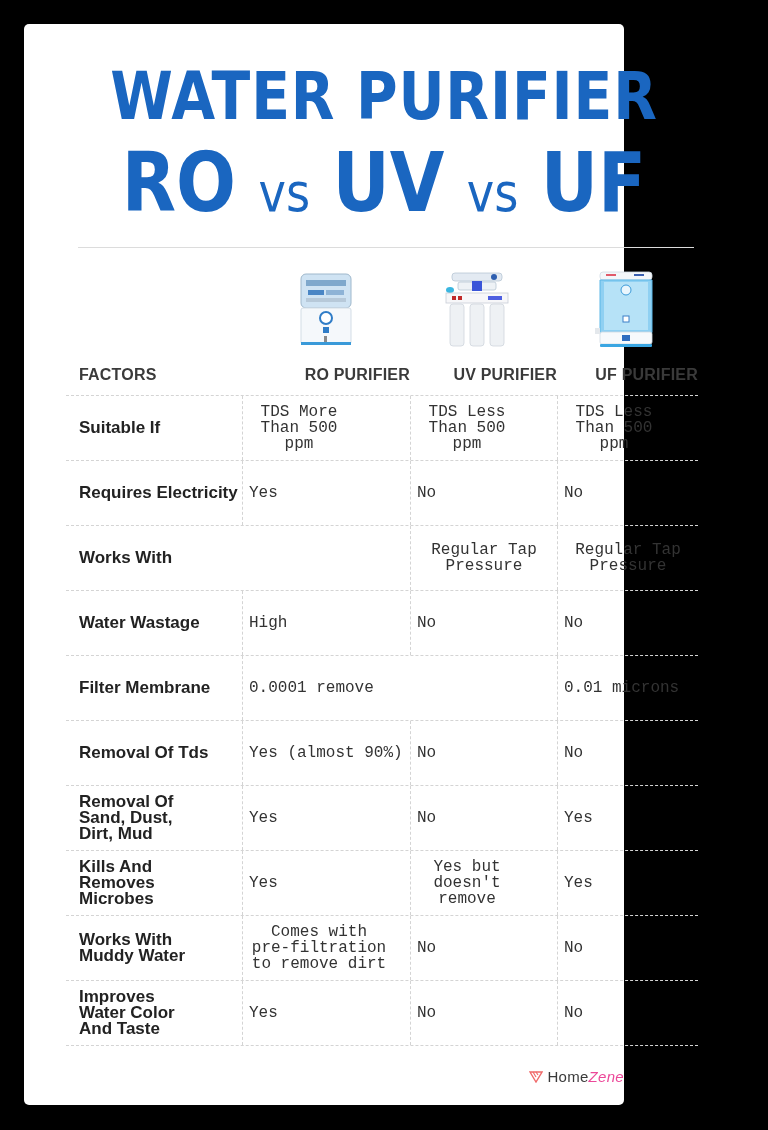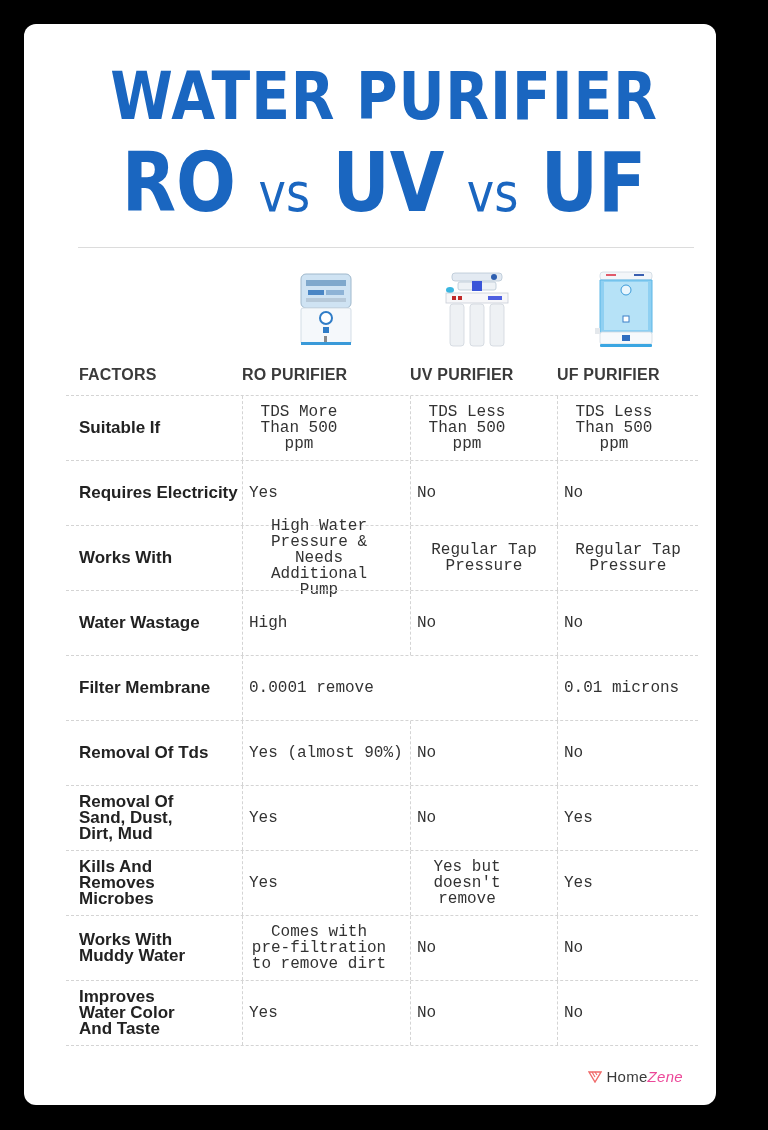--- a/index.html
+++ b/index.html
@@ -11,24 +11,24 @@
       width: 768px;
       height: 1130px;
       position: relative;
       overflow: hidden;
       font-family: "Liberation Sans", sans-serif;
     }
     .card {
       position: absolute;
       left: 24px;
       top: 24px;
-      width: 692px;
+      width: 600px;
       height: 1081px;
       background: #ffffff;
-      border-radius: 12px;
+      border-radius: 5px;
     }
     .title {
       position: absolute;
       left: 0;
       width: 720px;
       text-align: center;
       color: #1a66c0;
       font-family: "DejaVu Sans", sans-serif;
       font-weight: bold;
       margin: 0;
@@ -84,21 +84,21 @@
     }
     .th {
       position: absolute;
       top: 12px;
       font-size: 16px;
       font-weight: bold;
       color: #3a3a3a;
       letter-spacing: 0.2px;
     }
     .th.factors { left: 13px; }
-    .th.col { text-align: left; }
+    .th.col { text-align: right; }
 
     .row {
       position: relative;
       height: 64px;
       border-top: 1px dashed #d4d4d4;
     }
     .row.last { border-bottom: 1px dashed #d4d4d4; }
     .cell {
       position: absolute;
       top: 0;
@@ -124,21 +124,21 @@
       border-left: 1px dashed #d4d4d4;
       padding: 0 6px;
       font-family: Liberation Mono, monospace;
     }
     .c1 { left: 176px; width: 168px; }
     .c2 { left: 344px; width: 147px; }
     .c3 { left: 491px; width: 141px; }
 
     .brand {
       position: absolute;
-      right: 33px;
+      right: 0;
       top: 1044px;
       display: flex;
       align-items: center;
       font-size: 15px;
       letter-spacing: 0.3px;
     }
     .brand .home { color: #3a3a3a; }
     .brand .zene { color: #ec4899; font-style: italic; }
     .brand svg { margin-right: 4px; }
   </style>
@@ -219,23 +219,20 @@
 
     <div class="row">
       <div class="cell factor">Requires Electricity</div>
       <div class="cell val c1">Yes</div>
       <div class="cell val c2">No</div>
       <div class="cell val c3">No</div>
     </div>
 
     <div class="row">
       <div class="cell factor">Works With</div>
-      <div class="cell val c1">
-          <span style="max-width:140px;display:block;">High Water Pressure &amp; Needs Additional Pump</span>
-        </div>
       <div class="cell val c2">Regular Tap Pressure</div>
       <div class="cell val c3">Regular Tap Pressure</div>
     </div>
 
     <div class="row">
       <div class="cell factor">Water Wastage</div>
       <div class="cell val c1">High</div>
       <div class="cell val c2">No</div>
       <div class="cell val c3">No</div>
     </div>

